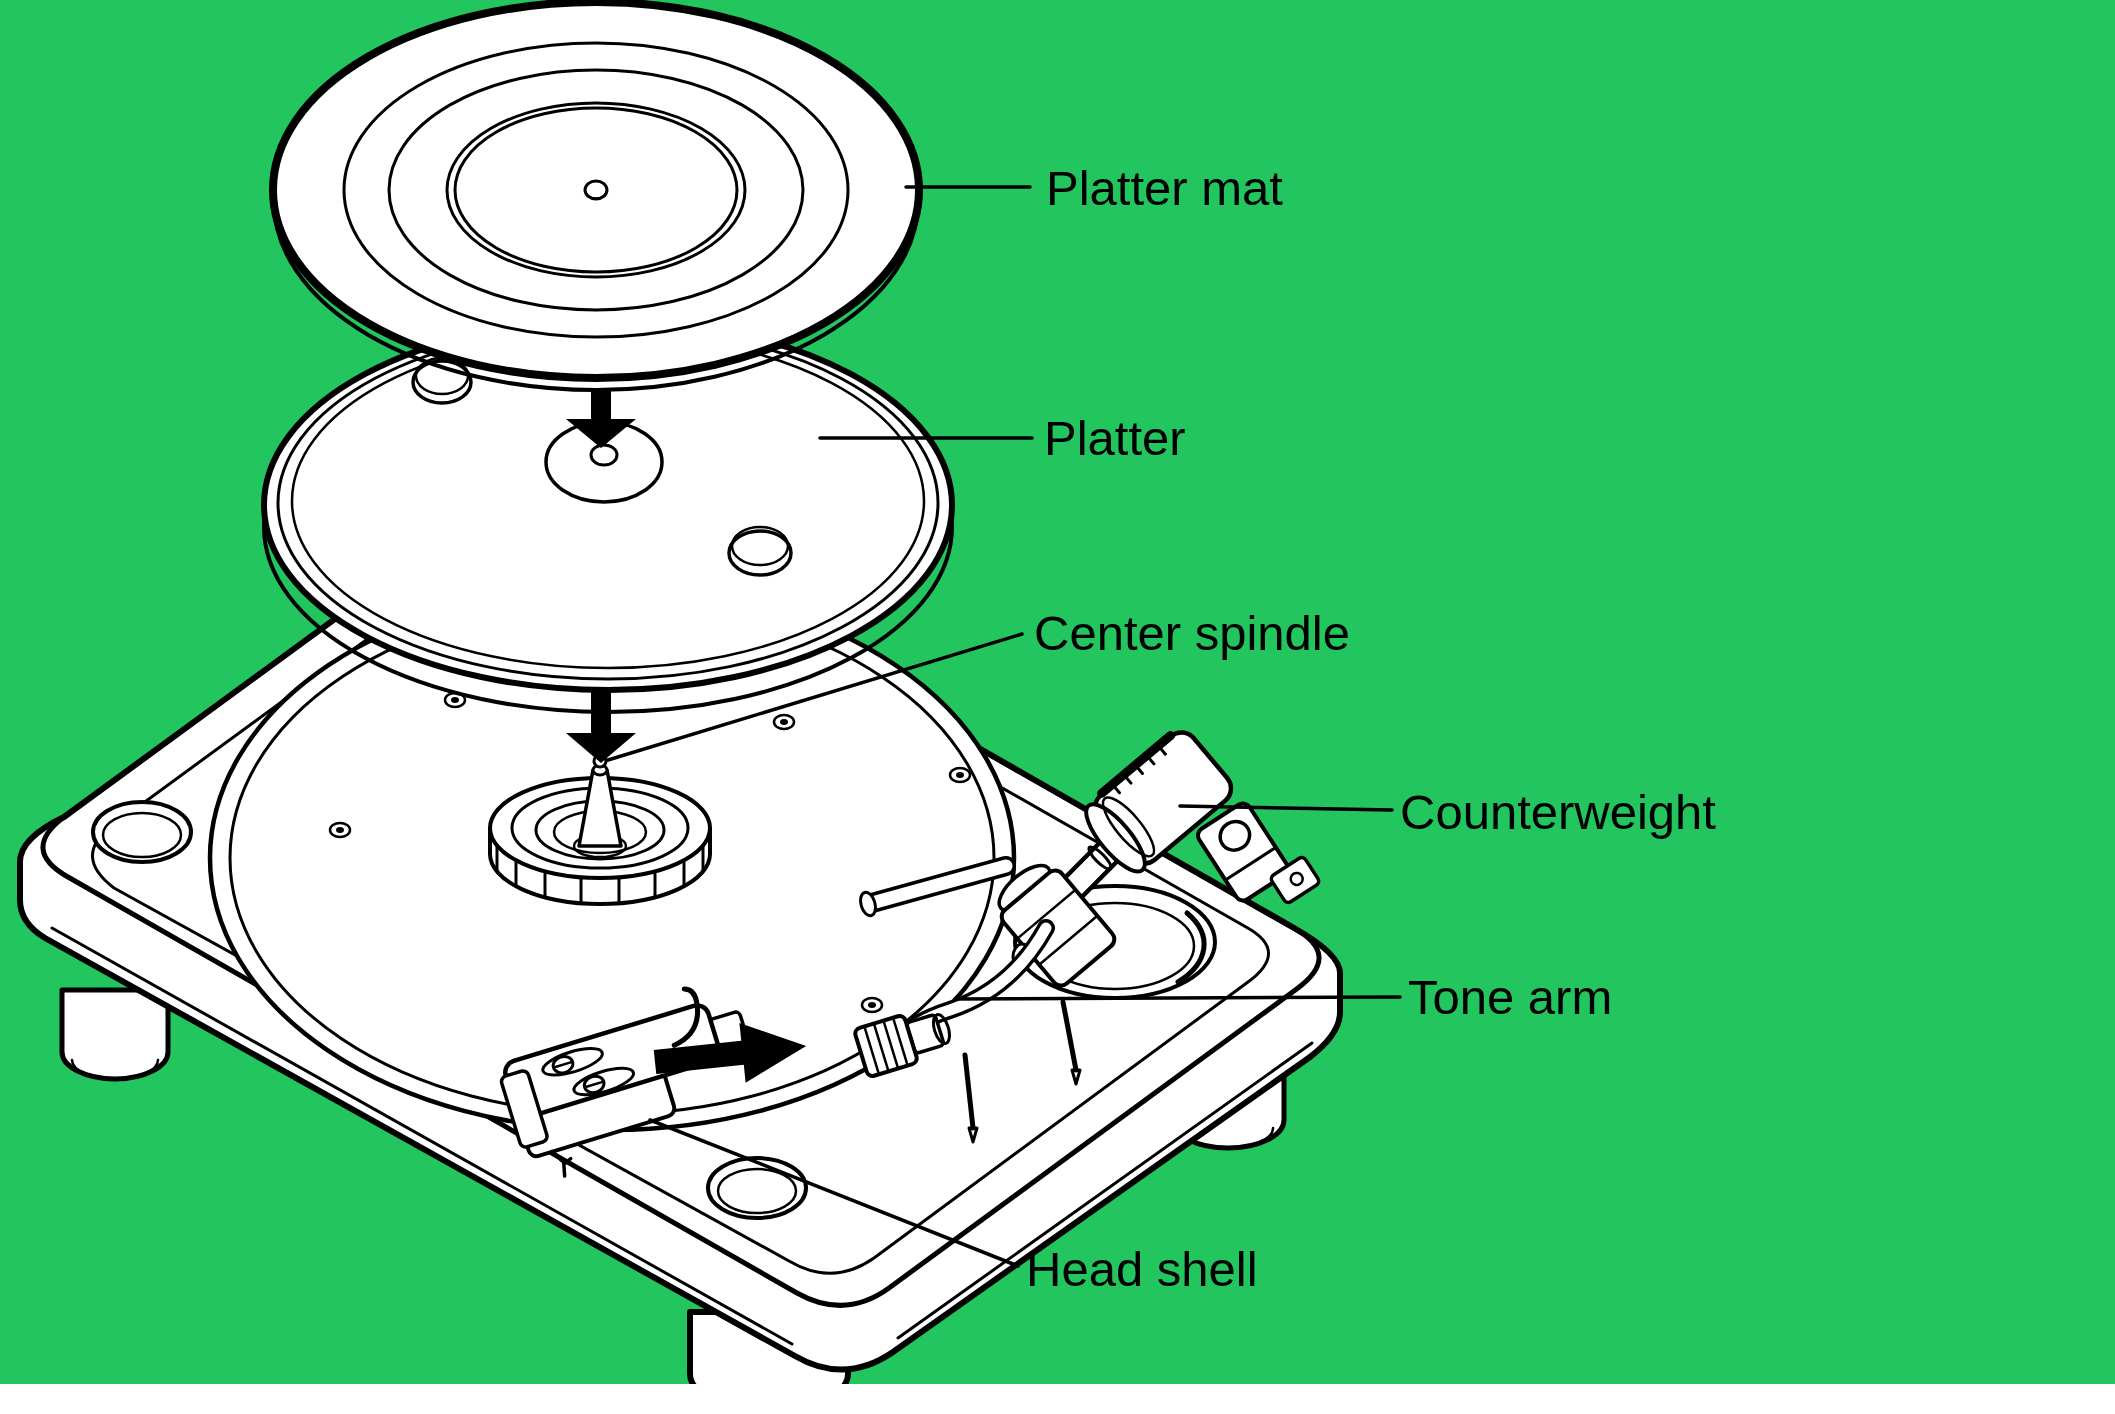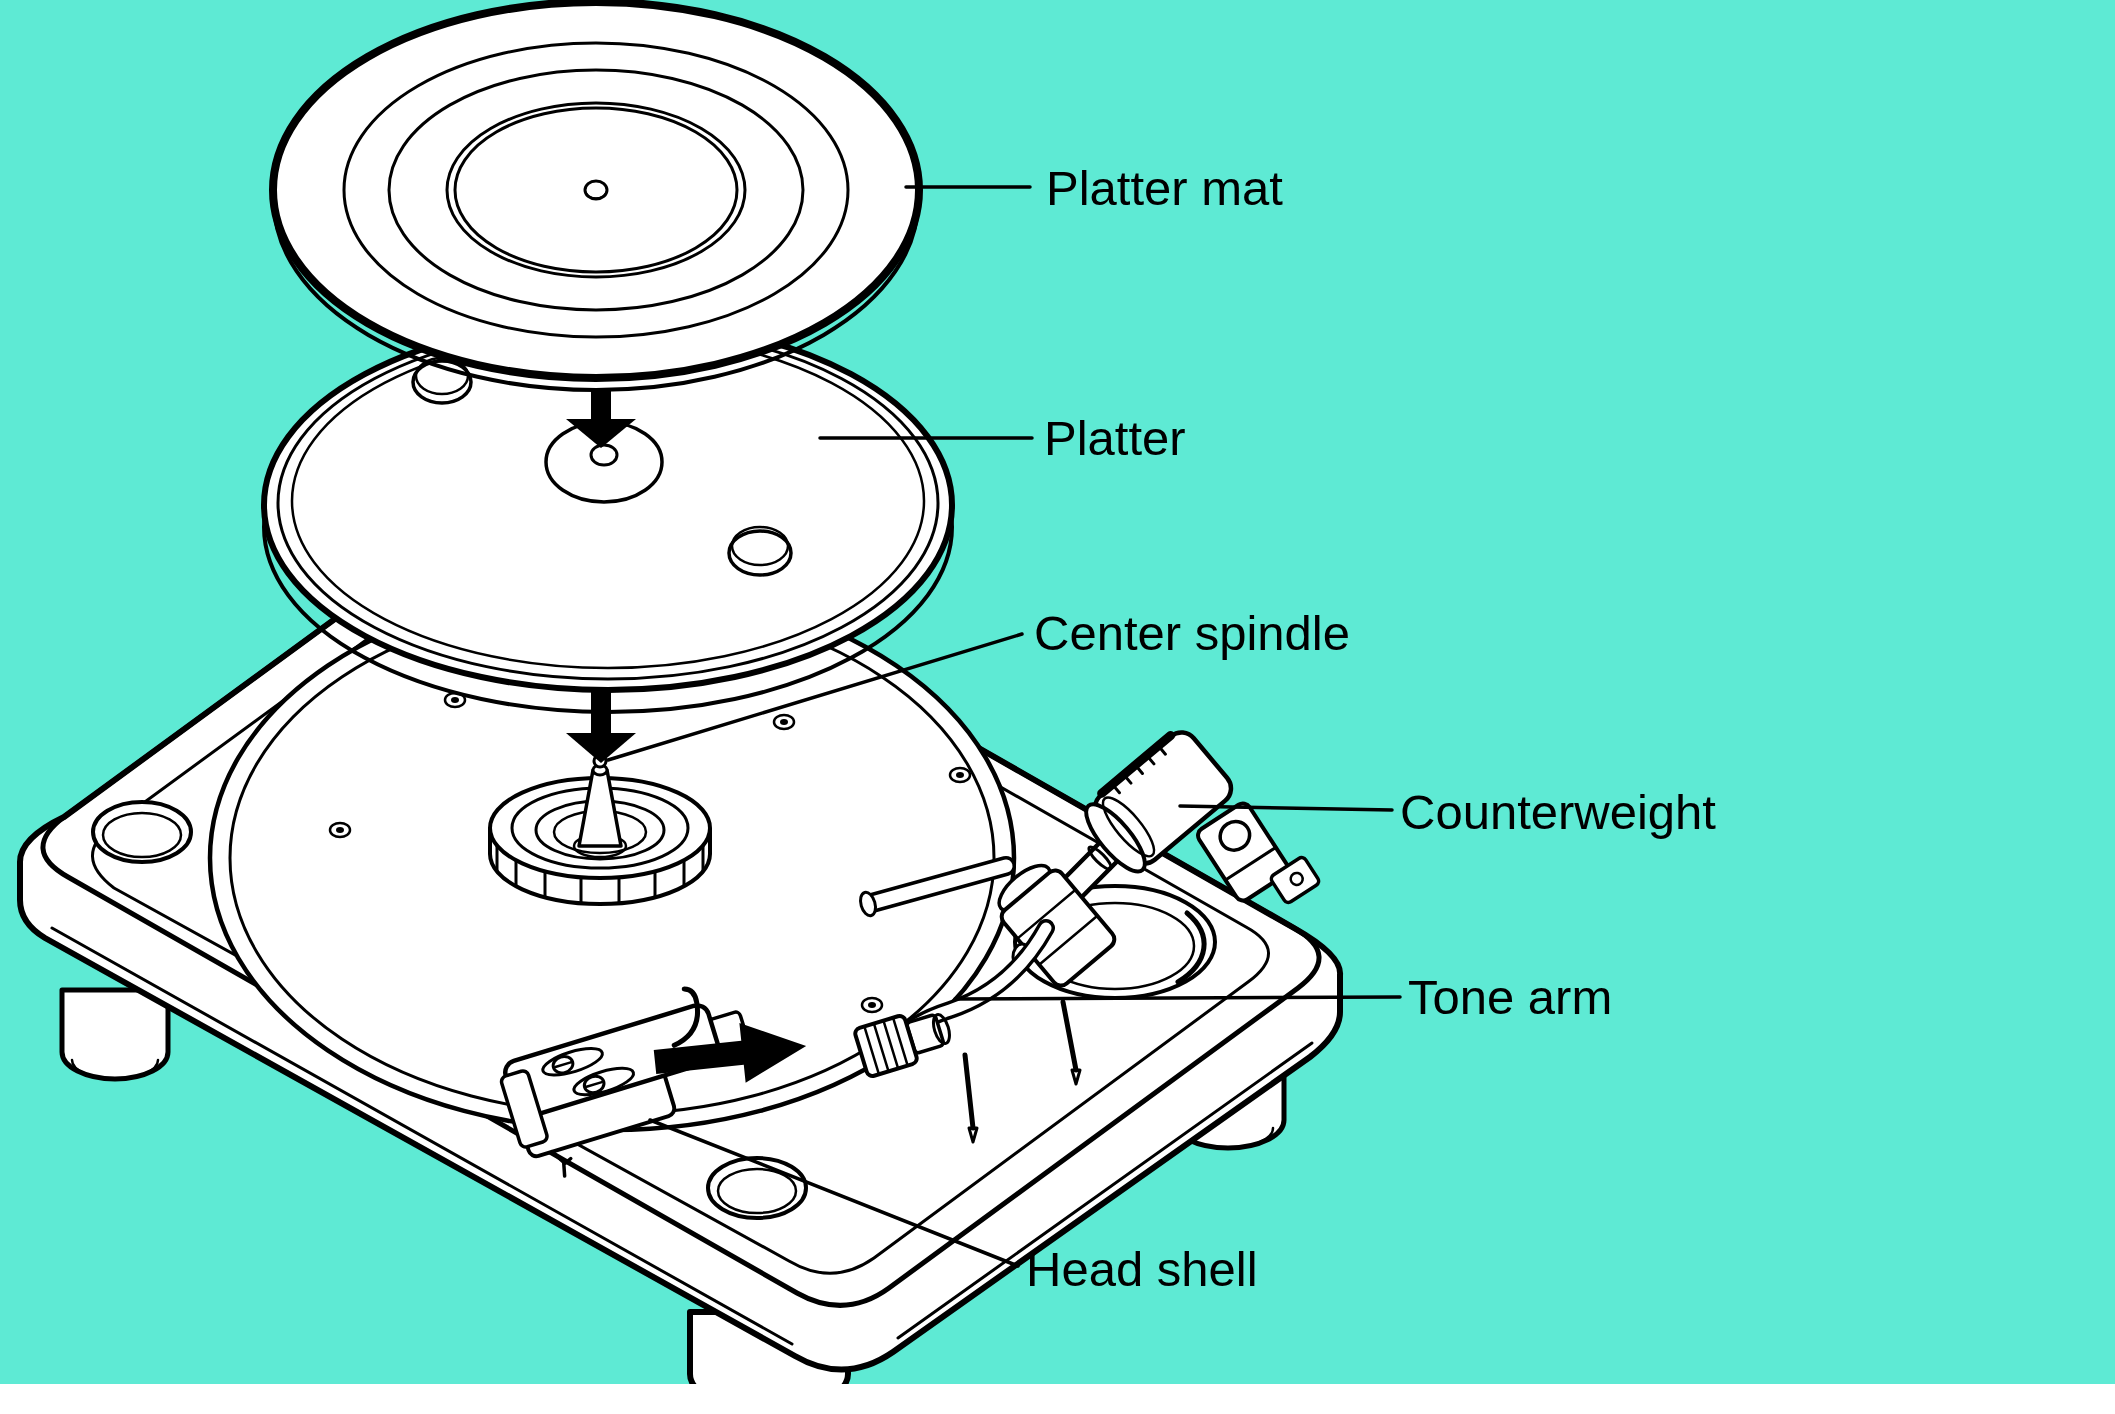--- a/index.html
+++ b/index.html
@@ -1,16 +1,16 @@
 <!DOCTYPE html>
 <html><head>
 <meta charset="utf-8">
 <style>
   html,body{margin:0;padding:0;background:#ffffff;}
-  .stage{position:relative;width:2115px;height:1384px;background:#5eead4;overflow:hidden;}
+  .stage{position:relative;width:2115px;height:1384px;background:#22c55e;overflow:hidden;}
   svg{display:block;}
   .ln{stroke:#000;fill:none;stroke-linecap:round;stroke-linejoin:round;}
   .wf{fill:#fff;stroke:#000;stroke-linejoin:round;}
   .bk{fill:#000;stroke:none;}
   text.lbl{font-family:"Liberation Sans","DejaVu Sans",sans-serif;font-size:49px;fill:#000;}
 </style>
 </head>
 <body>
 
 <div class="stage">

